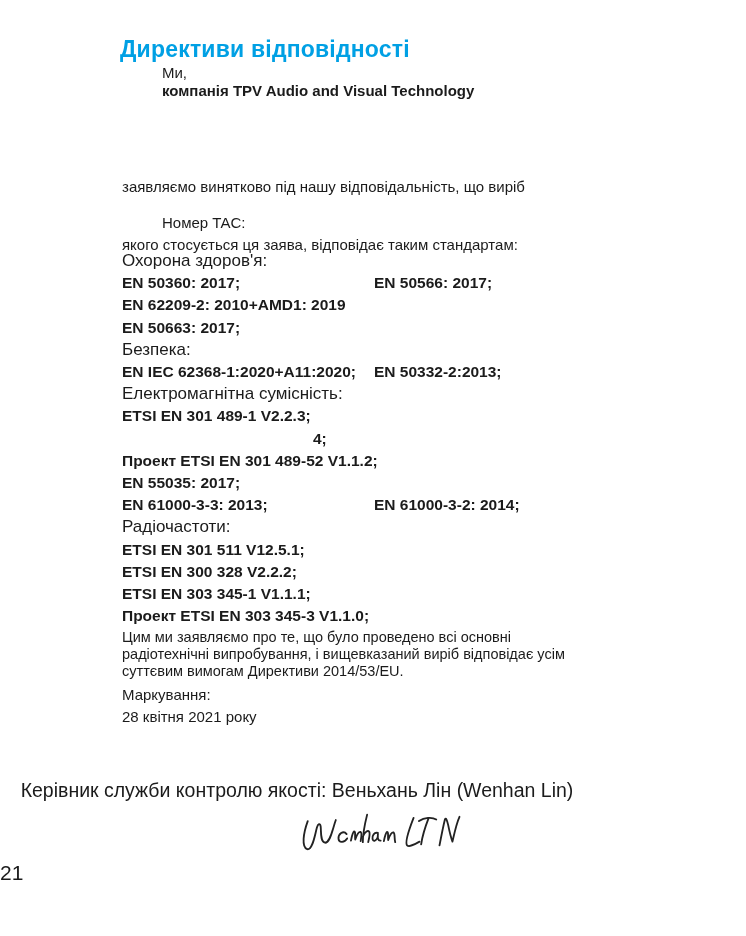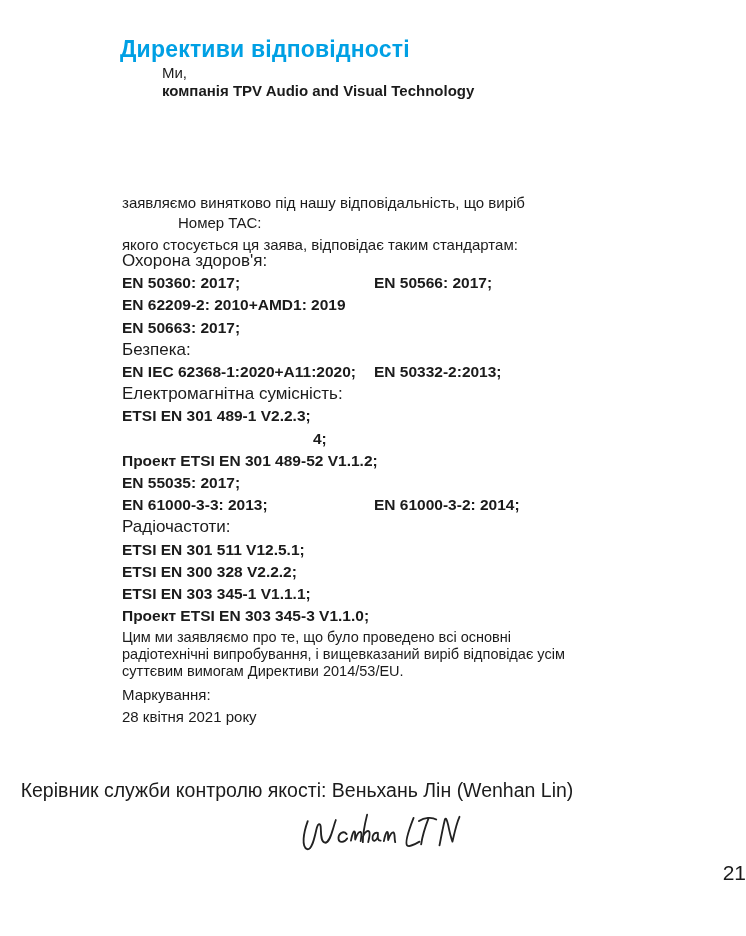--- a/index.html
+++ b/index.html
@@ -11,22 +11,22 @@
     -webkit-font-smoothing:antialiased;
   }
   .abs { position:absolute; }
   .doc-title {
     left:120px; top:36px;
     font-size:23px; font-weight:bold; color:var(--accent,#00a0e4);
     letter-spacing:0.2px;
   }
   .we-line      { left:162px; top:64px;  font-size:15px; }
   .company-line { left:162px; top:82px;  font-size:15px; font-weight:bold; }
-  .decl-intro   { left:122px; top:178px; font-size:15px;margin-top:16px; }
-  .tac-line     { left:162px; top:214px; font-size:15px;margin-left:16px; }
+  .decl-intro   { left:122px; top:178px; font-size:15px; }
+  .tac-line     { left:162px; top:214px; font-size:15px; }
   .decl-std     { left:122px; top:236px; font-size:15px; }
 
   .standards { left:122px; top:250px; width:530px; }
   .std-header {
     height:22.2px; display:flex; align-items:center;
     font-size:17px;
   }
   .std-row { height:22.2px; display:flex; align-items:center; font-size:15.5px;font-weight:bold; }
   .std-left  { flex:0 0 252px; white-space:nowrap; }
   .std-right { flex:1; white-space:nowrap; }
@@ -41,21 +41,21 @@
 
   .signatory-line {
     left:0; top:779px; width:594px; text-align:center;
     font-size:19.5px;
   }
   .signature-wrap { left:298px; top:806px; width:175px; height:54px; }
   .signature-wrap svg { width:100%; height:100%; }
   .sig-stroke { fill:none; stroke:#222222; stroke-width:3.4; stroke-linecap:round; stroke-linejoin:round; }
 
   .page-number {
-    left:0; top:861px; width:746px; text-align:right;
+    left:0; top:861px; width:746px; text-align:left;
     font-size:21px;
   }
 </style>
 </head>
 <body>
 
 <div class="abs doc-title">Директиви відповідності</div>
 
 <div class="abs we-line">Ми,</div>
 <div class="abs company-line">компанія TPV Audio and Visual Technology</div>

